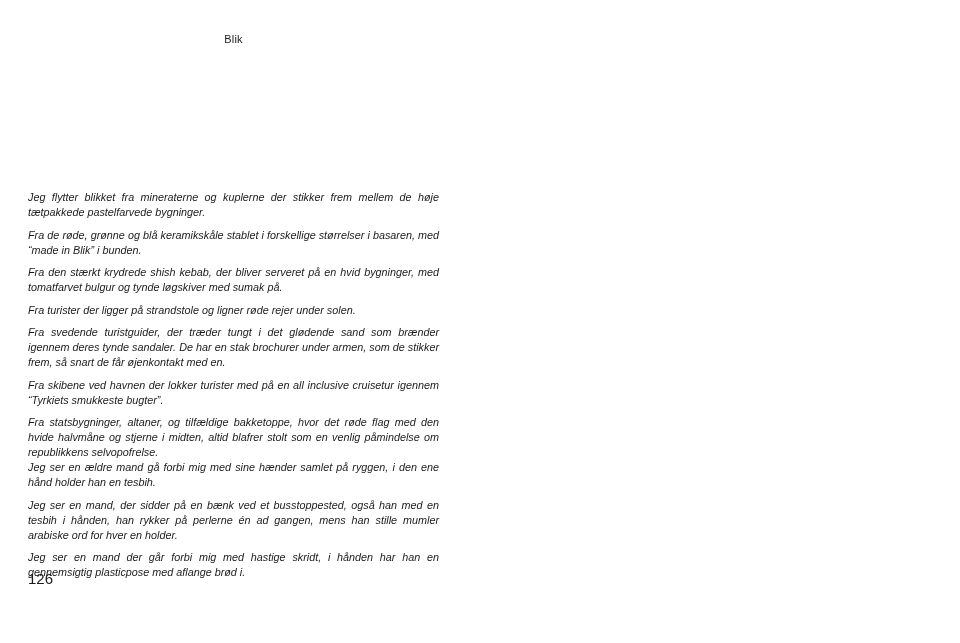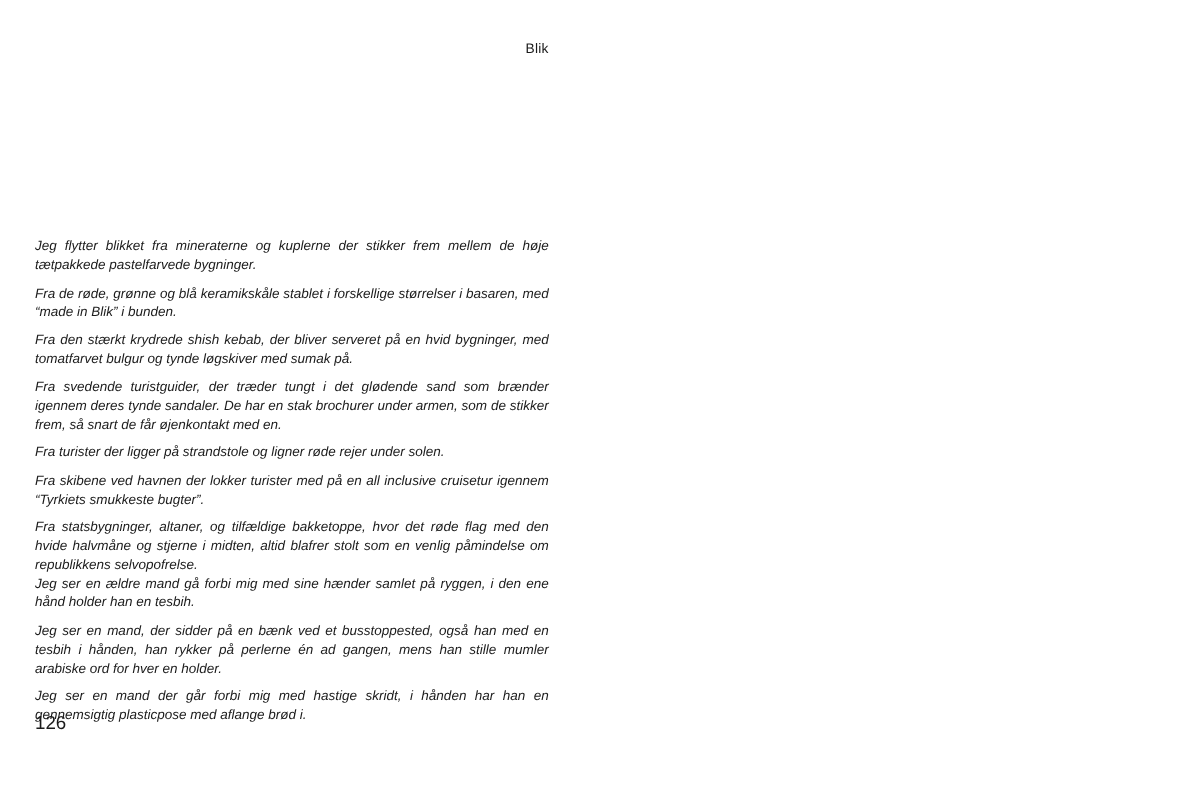--- a/index.html
+++ b/index.html
@@ -15,21 +15,21 @@
   .page { position: absolute; top: 0; bottom: 0; }
   .page-left  { left: 0;   width: 480px; }
   .page-right { left: 480px; width: 480px; }
 
   .chapter-title {
     position: absolute;
     left: 28px;
     top: 33px;
     width: 411px;
     margin: 0;
-    text-align: right;
+    text-align: center;
     font-size: 11px;
     font-weight: 400;
     letter-spacing: 0.2px;
   }
 
   .text-block {
     position: absolute;
     font-size: 10.8px;
     line-height: 15px;
     text-align: justify;
@@ -57,22 +57,22 @@
 
 <div>
 
   <section class="page page-left">
     <h1 class="chapter-title">Blik</h1>
 
     <div class="text-block text-block-left">
       <p class="para">Jeg flytter blikket fra mineraterne og kuplerne der stikker frem mellem de høje tætpakkede pastelfarvede bygninger.</p>
       <p class="para">Fra de røde, grønne og blå keramikskåle stablet i forskellige størrelser i basaren, med “made in Blik” i bunden.</p>
       <p class="para">Fra den stærkt krydrede shish kebab, der bliver serveret på en hvid bygninger, med tomatfarvet bulgur og tynde løgskiver med sumak på.</p>
+      <p class="para">Fra turister der ligger på strandstole og ligner røde rejer under solen.</p>
       <p class="para">Fra svedende turistguider, der træder tungt i det glødende sand som brænder igennem deres tynde sandaler. De har en stak brochurer under armen, som de stikker frem, så snart de får øjenkontakt med en.</p>
-      <p class="para">Fra turister der ligger på strandstole og ligner røde rejer under solen.</p>
       <p class="para">Fra skibene ved havnen der lokker turister med på en all inclusive cruisetur igennem “Tyrkiets smukkeste bugter”.</p>
       <p class="para">Fra statsbygninger, altaner, og tilfældige bakketoppe, hvor det røde flag med den hvide halvmåne og stjerne i midten, altid blafrer stolt som en venlig påmindelse om republikkens selvopofrelse.
 Jeg ser en ældre mand gå forbi mig med sine hænder samlet på ryggen, i den ene hånd holder han en tesbih.</p>
       <p class="para">Jeg ser en mand, der sidder på en bænk ved et busstoppested, også han med en tesbih i hånden, han rykker på perlerne én ad gangen, mens han stille mumler arabiske ord for hver en holder.</p>
       <p class="para">Jeg ser en mand der går forbi mig med hastige skridt, i hånden har han en gennemsigtig plasticpose med aflange brød i.</p>
     </div>
 
     <div class="folio folio-left">126</div>
   </section>
 

